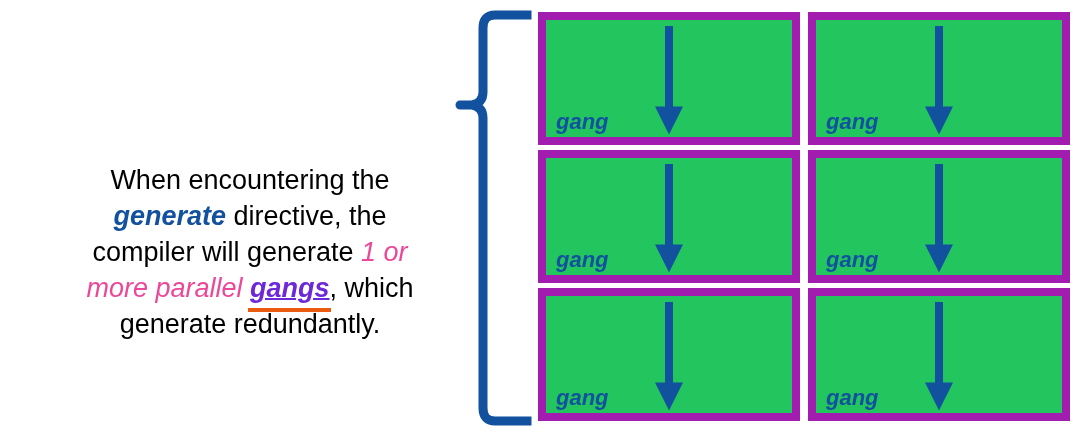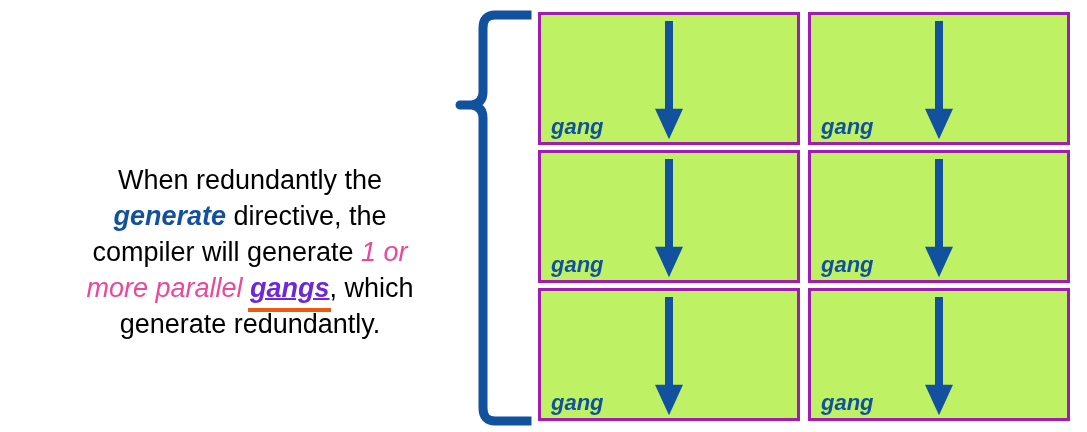--- a/index.html
+++ b/index.html
@@ -93,22 +93,22 @@
     height: 409px;
     display: grid;
     grid-template-columns: 262px 262px;
     grid-template-rows: 133px 133px 133px;
     column-gap: 8px;
     row-gap: 5px;
   }
 
   .gang-cell {
     position: relative;
-    background: #bef264;
-    border: 3px solid #a21caf;
+    background: #22c55e;
+    border: 8px solid #a21caf;
     box-sizing: border-box;
   }
 
   .gang-label {
     position: absolute;
     left: 10px;
     bottom: 4px;
     font-family: "Liberation Sans", sans-serif;
     font-size: 22px;
     font-weight: bold;
@@ -126,21 +126,21 @@
     margin-left: -16px;
   }
   .gang-arrow svg { display: block; width: 100%; height: 100%; }
 </style>
 </head>
 <body>
 
 <div id="left-panel">
 
 
-  <div id="description-text"><span>When redundantly the </span><span class="kw">generate</span><span> directive, the compiler will generate </span><span class="em">1 or more parallel </span><span class="kw-ul">gangs</span><span>, which generate redundantly.</span></div>
+  <div id="description-text"><span>When encountering the </span><span class="kw">generate</span><span> directive, the compiler will generate </span><span class="em">1 or more parallel </span><span class="kw-ul">gangs</span><span>, which generate redundantly.</span></div>
 </div>
 
 <div id="brace">
   <svg viewBox="0 0 80 428" xmlns="http://www.w3.org/2000/svg" aria-hidden="true">
     <path d="M 72 11
              L 40 11
              Q 28 11 28 24
              L 28 88
              Q 28 99 17 101
              L 5 101

